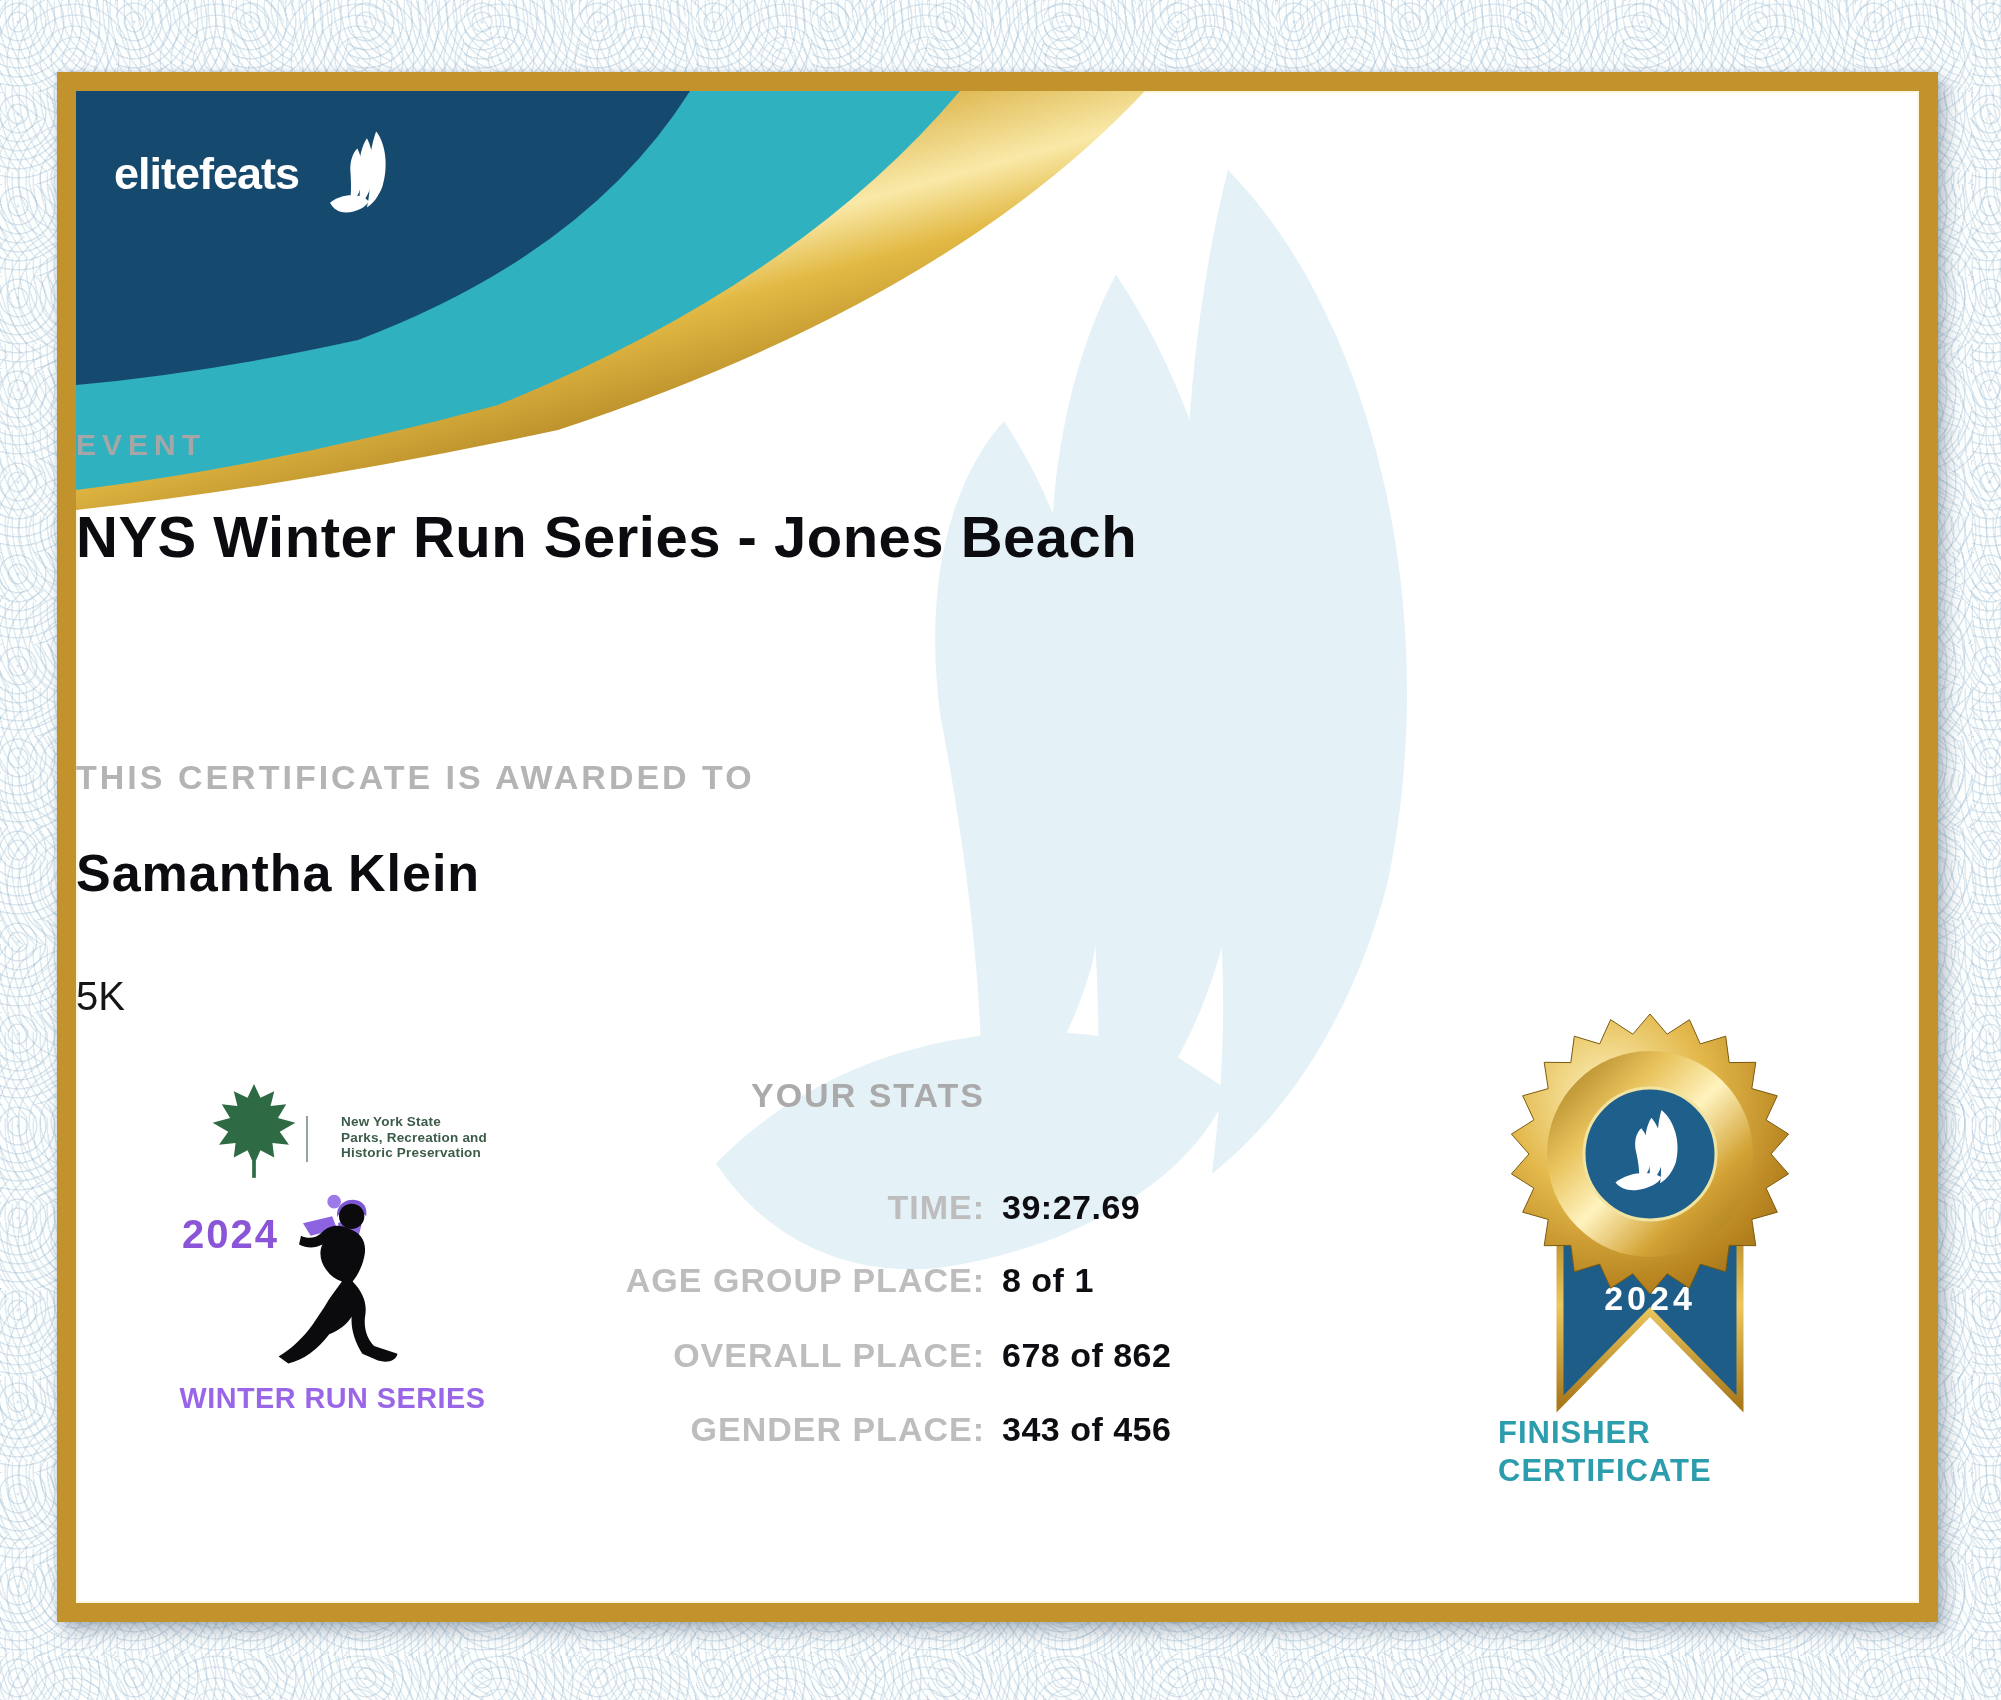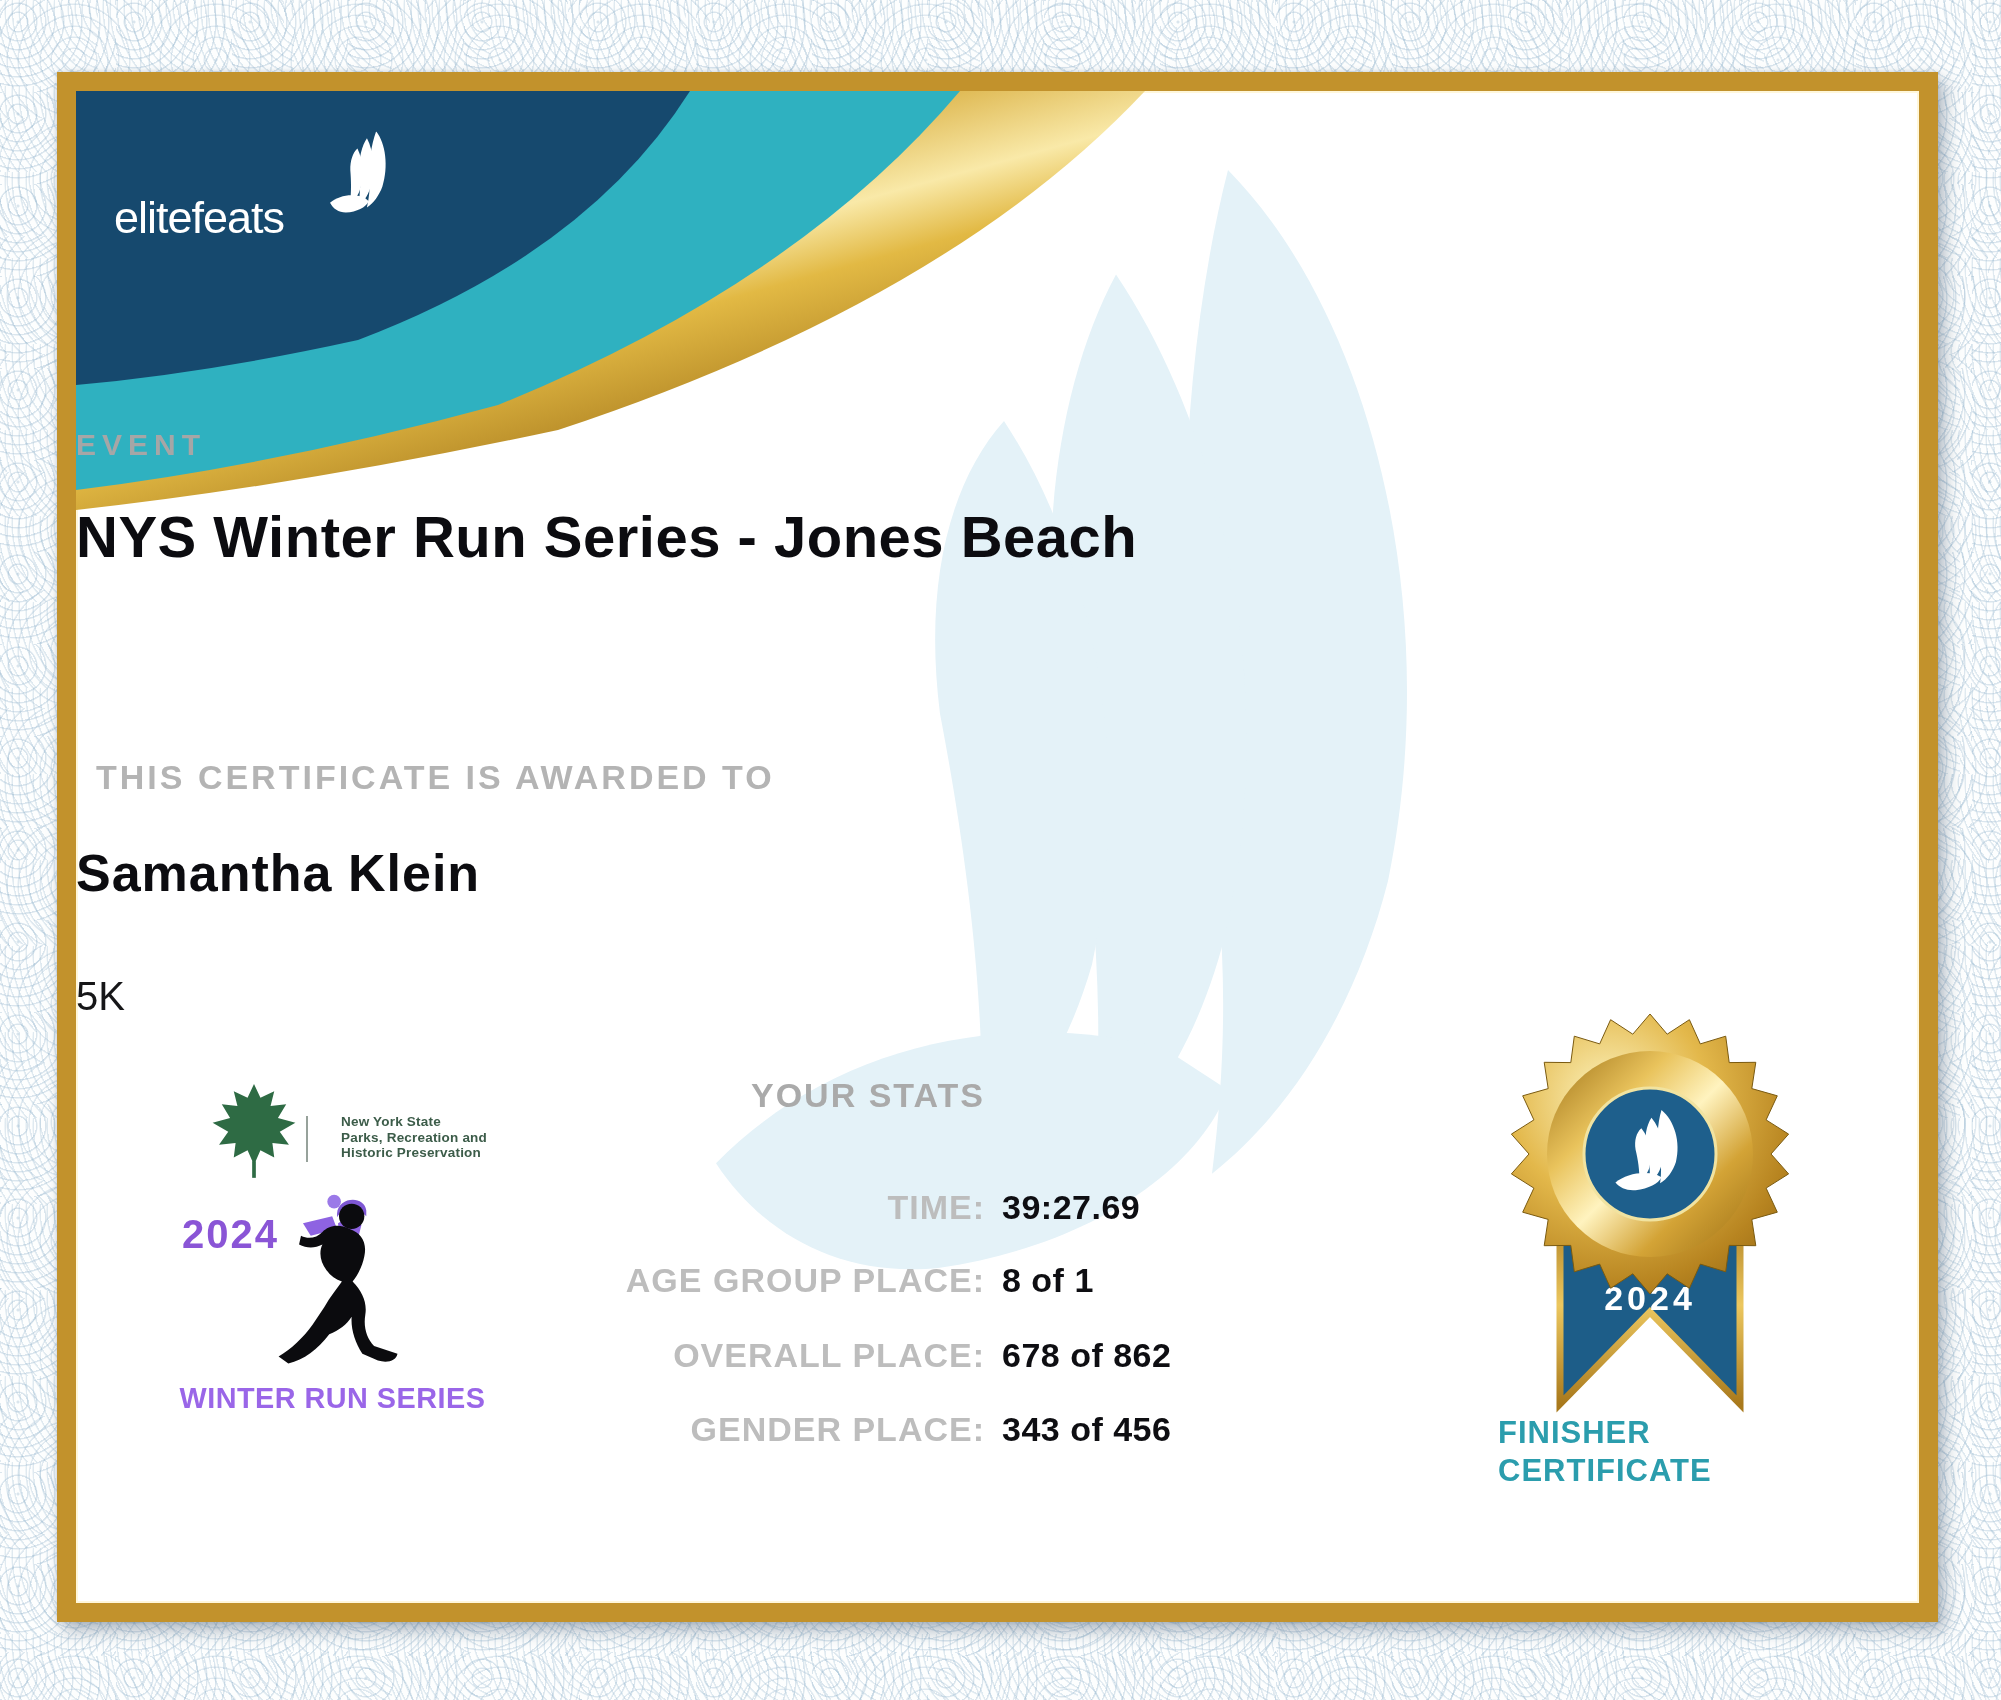--- a/index.html
+++ b/index.html
@@ -17,27 +17,27 @@
     position:absolute;left:57px;top:72px;width:1881px;height:1550px;
     box-sizing:border-box;border:19px solid #c2922c;background:#ffffff;
     box-shadow:7px 9px 16px rgba(84,104,126,.45), 0 0 5px rgba(120,140,160,.35),
                inset 0 0 0 2px rgba(255,240,190,.55);
     z-index:1;
   }
   svg.watermark{position:absolute;left:700px;top:170px;width:800px;height:1150px;z-index:2;}
   svg.header-deco{position:absolute;left:76px;top:91px;width:1085px;height:425px;z-index:3;}
   .logo-text{
     position:absolute;left:114px;top:148px;z-index:4;color:#ffffff;
-    font-size:45px;font-weight:400;letter-spacing:-1px;margin-top:44px;
+    font-size:45px;font-weight:700;letter-spacing:-1px;
   }
   svg.logo-icon{position:absolute;left:332px;top:130px;width:60px;height:88px;z-index:4;transform:rotate(6deg);}
   .center-line{position:absolute;left:76px;width:1462px;text-align:left;z-index:5;}
   .event-label{top:428px;font-size:30px;font-weight:600;letter-spacing:6px;color:#a6a6a6;}
   .event-title{top:503px;font-size:58px;font-weight:700;color:#0c0c10;letter-spacing:0.5px;}
-  .award-intro{top:758px;font-size:34px;font-weight:600;letter-spacing:3px;color:#b4b4b4;padding-left:20px;}
+  .award-intro{top:758px;font-size:34px;font-weight:600;letter-spacing:3px;color:#b4b4b4;}
   .recipient{top:843px;font-size:52px;font-weight:700;color:#0c0c10;letter-spacing:1px;}
   .distance{top:930px;font-size:40px;font-weight:400;color:#161618;margin-top:44px;}
   .stats-heading{
     position:absolute;left:668px;top:1076px;width:400px;text-align:center;z-index:5;
     font-size:34px;font-weight:600;letter-spacing:2px;color:#aaaaaa;
   }
   .stat-label{
     position:absolute;left:400px;width:585px;text-align:right;z-index:5;
     font-size:34px;font-weight:600;letter-spacing:1px;color:#bdbdbd;
   }

